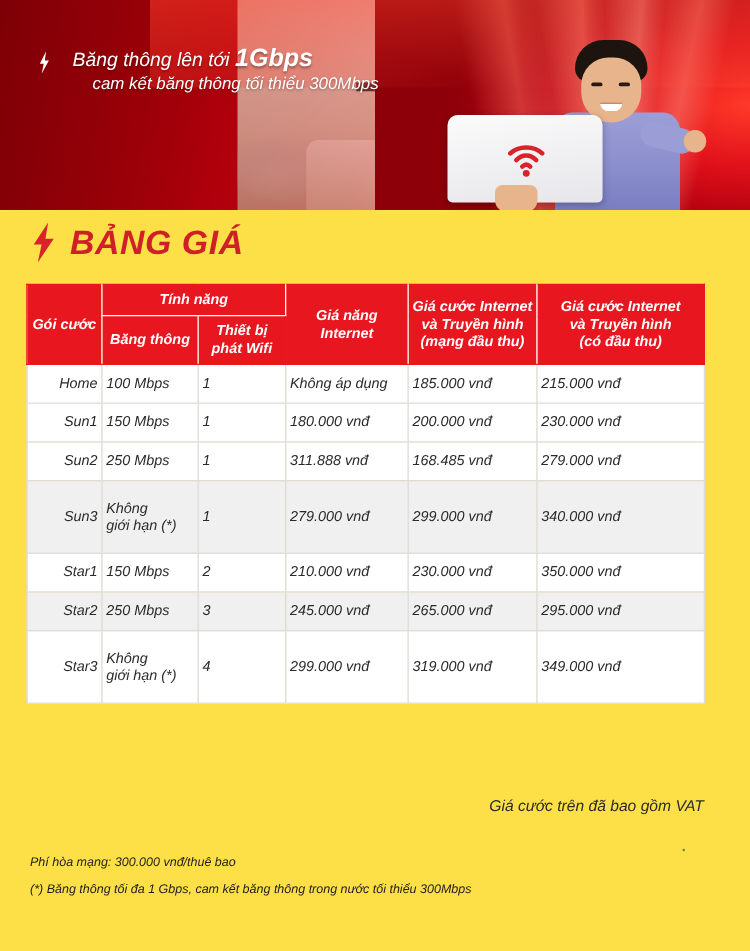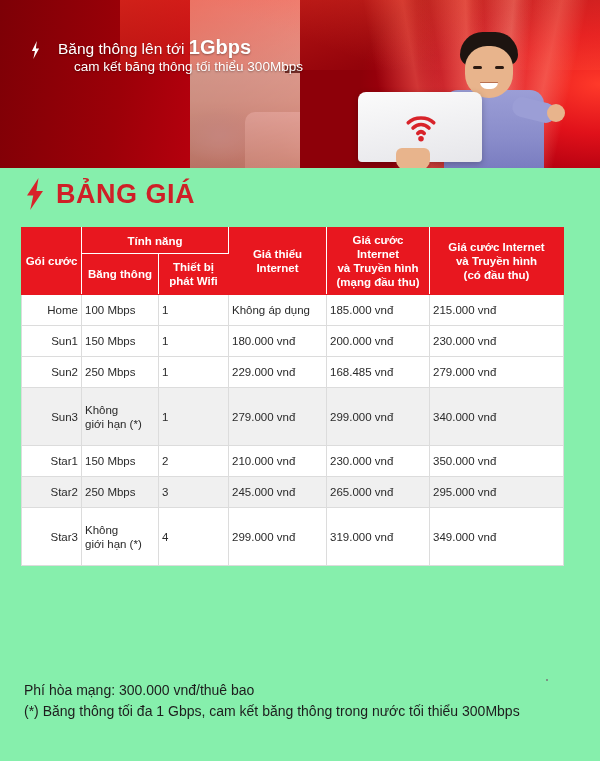--- a/index.html
+++ b/index.html
@@ -8,21 +8,22 @@
     height: 761px;
     background: #ffffff;
     font-family: "Liberation Sans", sans-serif;
     overflow: hidden;
   }
 
   #page {
     position: relative;
     width: 600px;
     height: 761px;
-    background: #86efac;
+    background: #fde047;
+    font-style: italic;
   }
 
   
   .banner {
     position: absolute;
     left: 0; top: 0;
     width: 600px; height: 168px;
     overflow: hidden;
     background: #a8000a;
   }
@@ -201,21 +202,21 @@
   .price-table tbody tr.shaded td { background: #f0f0f0; }
   .price-table tbody tr.tall td { height: 58px; }
 
   
   .vat-note {
     position: absolute; right: 37px; top: 638px;
     font-size: 12.5px; color: #2a2a2a;
   }
   .notes {
     position: absolute; left: 24px; top: 680px;
-    font-size: 14px; color: #1d1d1d; line-height: 21px;
+    font-size: 10px; color: #1d1d1d; line-height: 21px;
   }
   .dot-artifact {
     position: absolute; left: 546px; top: 679px;
     width: 2px; height: 2px; background: #777; border-radius: 1px;
   }
 </style>
 </head>
 <body>
 
 <div id="page">
@@ -286,21 +287,21 @@
         <col class="c3">
         <col class="c4">
         <col class="c5">
         <col class="c6">
     </colgroup>
     <thead>
       <tr>
         <th rowspan="2" class="sep-r">Gói cước</th>
         <th colspan="2" class="sep-b sep-r">Tính năng</th>
         <th rowspan="2" class="sep-r">
-          <div>Giá thiểu</div>
+          <div>Giá năng</div>
           <div>Internet</div>
         </th>
         <th rowspan="2" class="sep-r">
           <div>Giá cước Internet</div>
           <div>và Truyền hình</div>
           <div>(mạng đầu thu)</div>
         </th>
         <th rowspan="2">
           <div>Giá cước Internet</div>
           <div>và Truyền hình</div>
@@ -335,21 +336,21 @@
           <td>180.000 vnđ</td>
           <td>200.000 vnđ</td>
           <td>230.000 vnđ</td>
         </tr>
         <tr>
           <td class="left">Sun2</td>
           <td>
             <div>250 Mbps</div>
           </td>
           <td>1</td>
-          <td>229.000 vnđ</td>
+          <td>311.888 vnđ</td>
           <td>168.485 vnđ</td>
           <td>279.000 vnđ</td>
         </tr>
         <tr class="shaded tall">
           <td class="left">Sun3</td>
           <td>
             <div>Không</div>
             <div>giới hạn (*)</div>
           </td>
           <td>1</td>
@@ -384,19 +385,20 @@
             <div>giới hạn (*)</div>
           </td>
           <td>4</td>
           <td>299.000 vnđ</td>
           <td>319.000 vnđ</td>
           <td>349.000 vnđ</td>
         </tr>
       </tbody>
   </table>
 
+  <div class="vat-note">Giá cước trên đã bao gồm VAT</div>
   <div class="dot-artifact"></div>
   <div class="notes">
     <div>Phí hòa mạng: 300.000 vnđ/thuê bao</div>
     <div>(*) Băng thông tối đa 1 Gbps, cam kết băng thông trong nước tối thiểu 300Mbps</div>
   </div>
 
 </div>
 
 </body></html>

